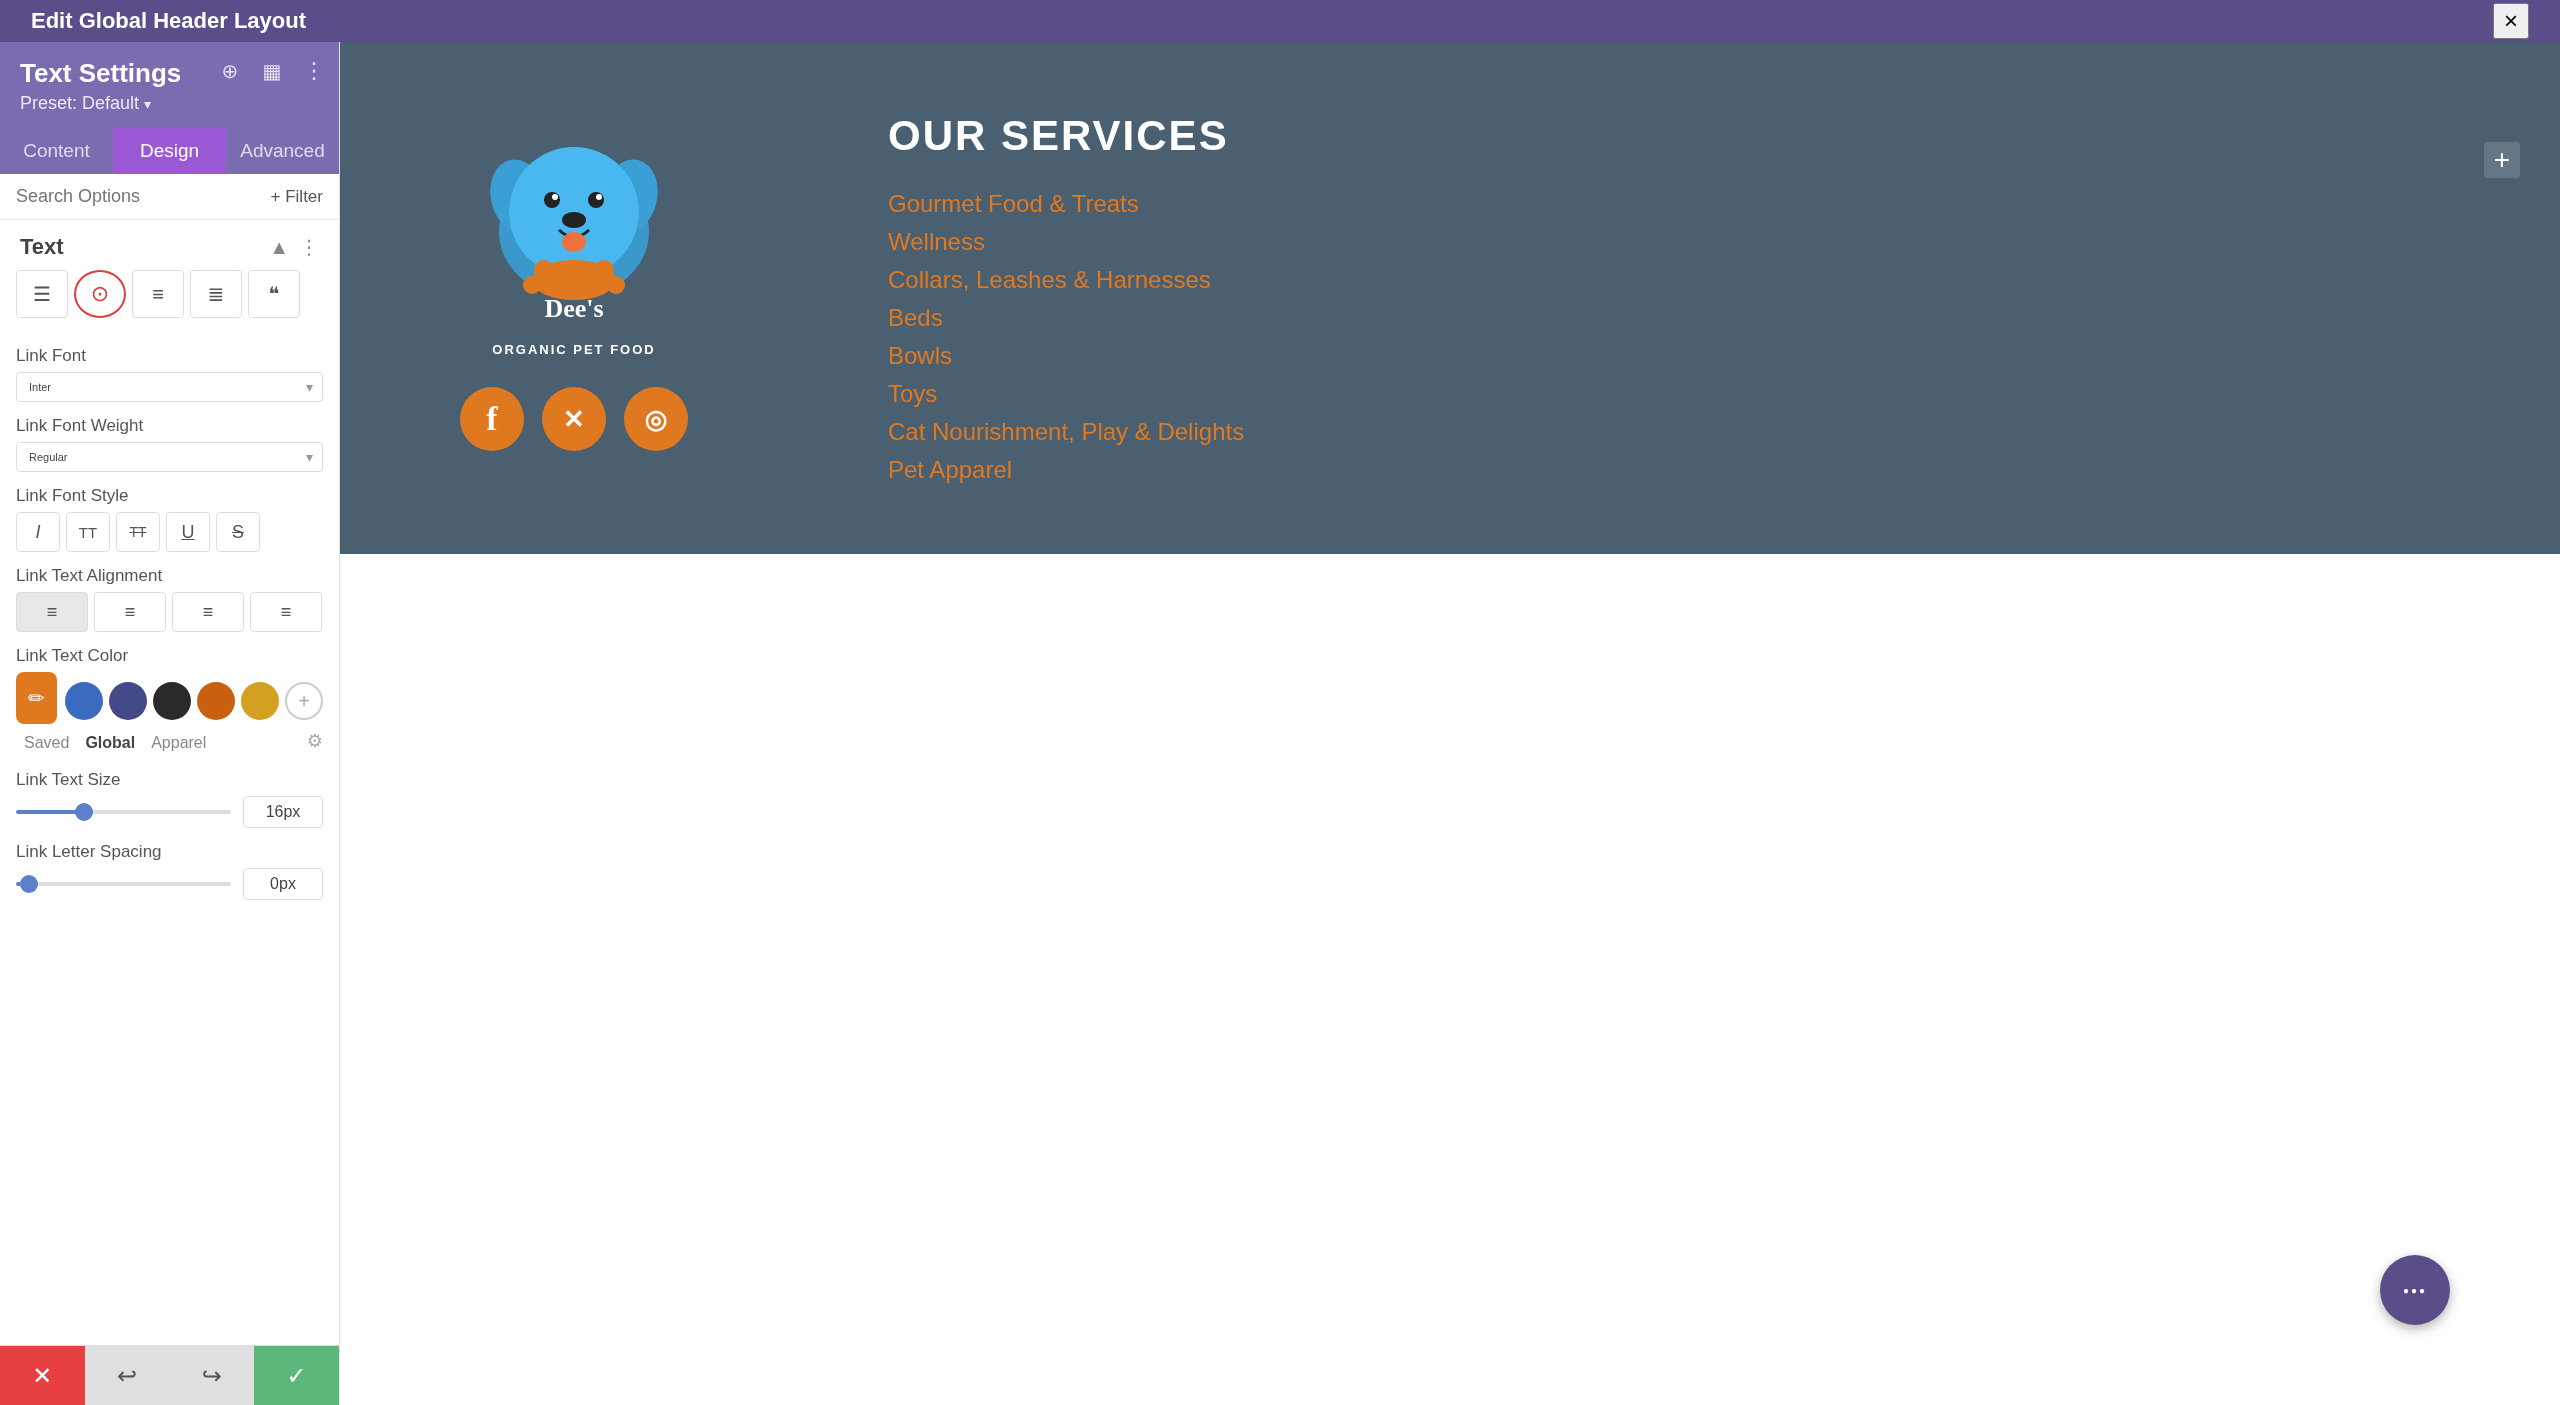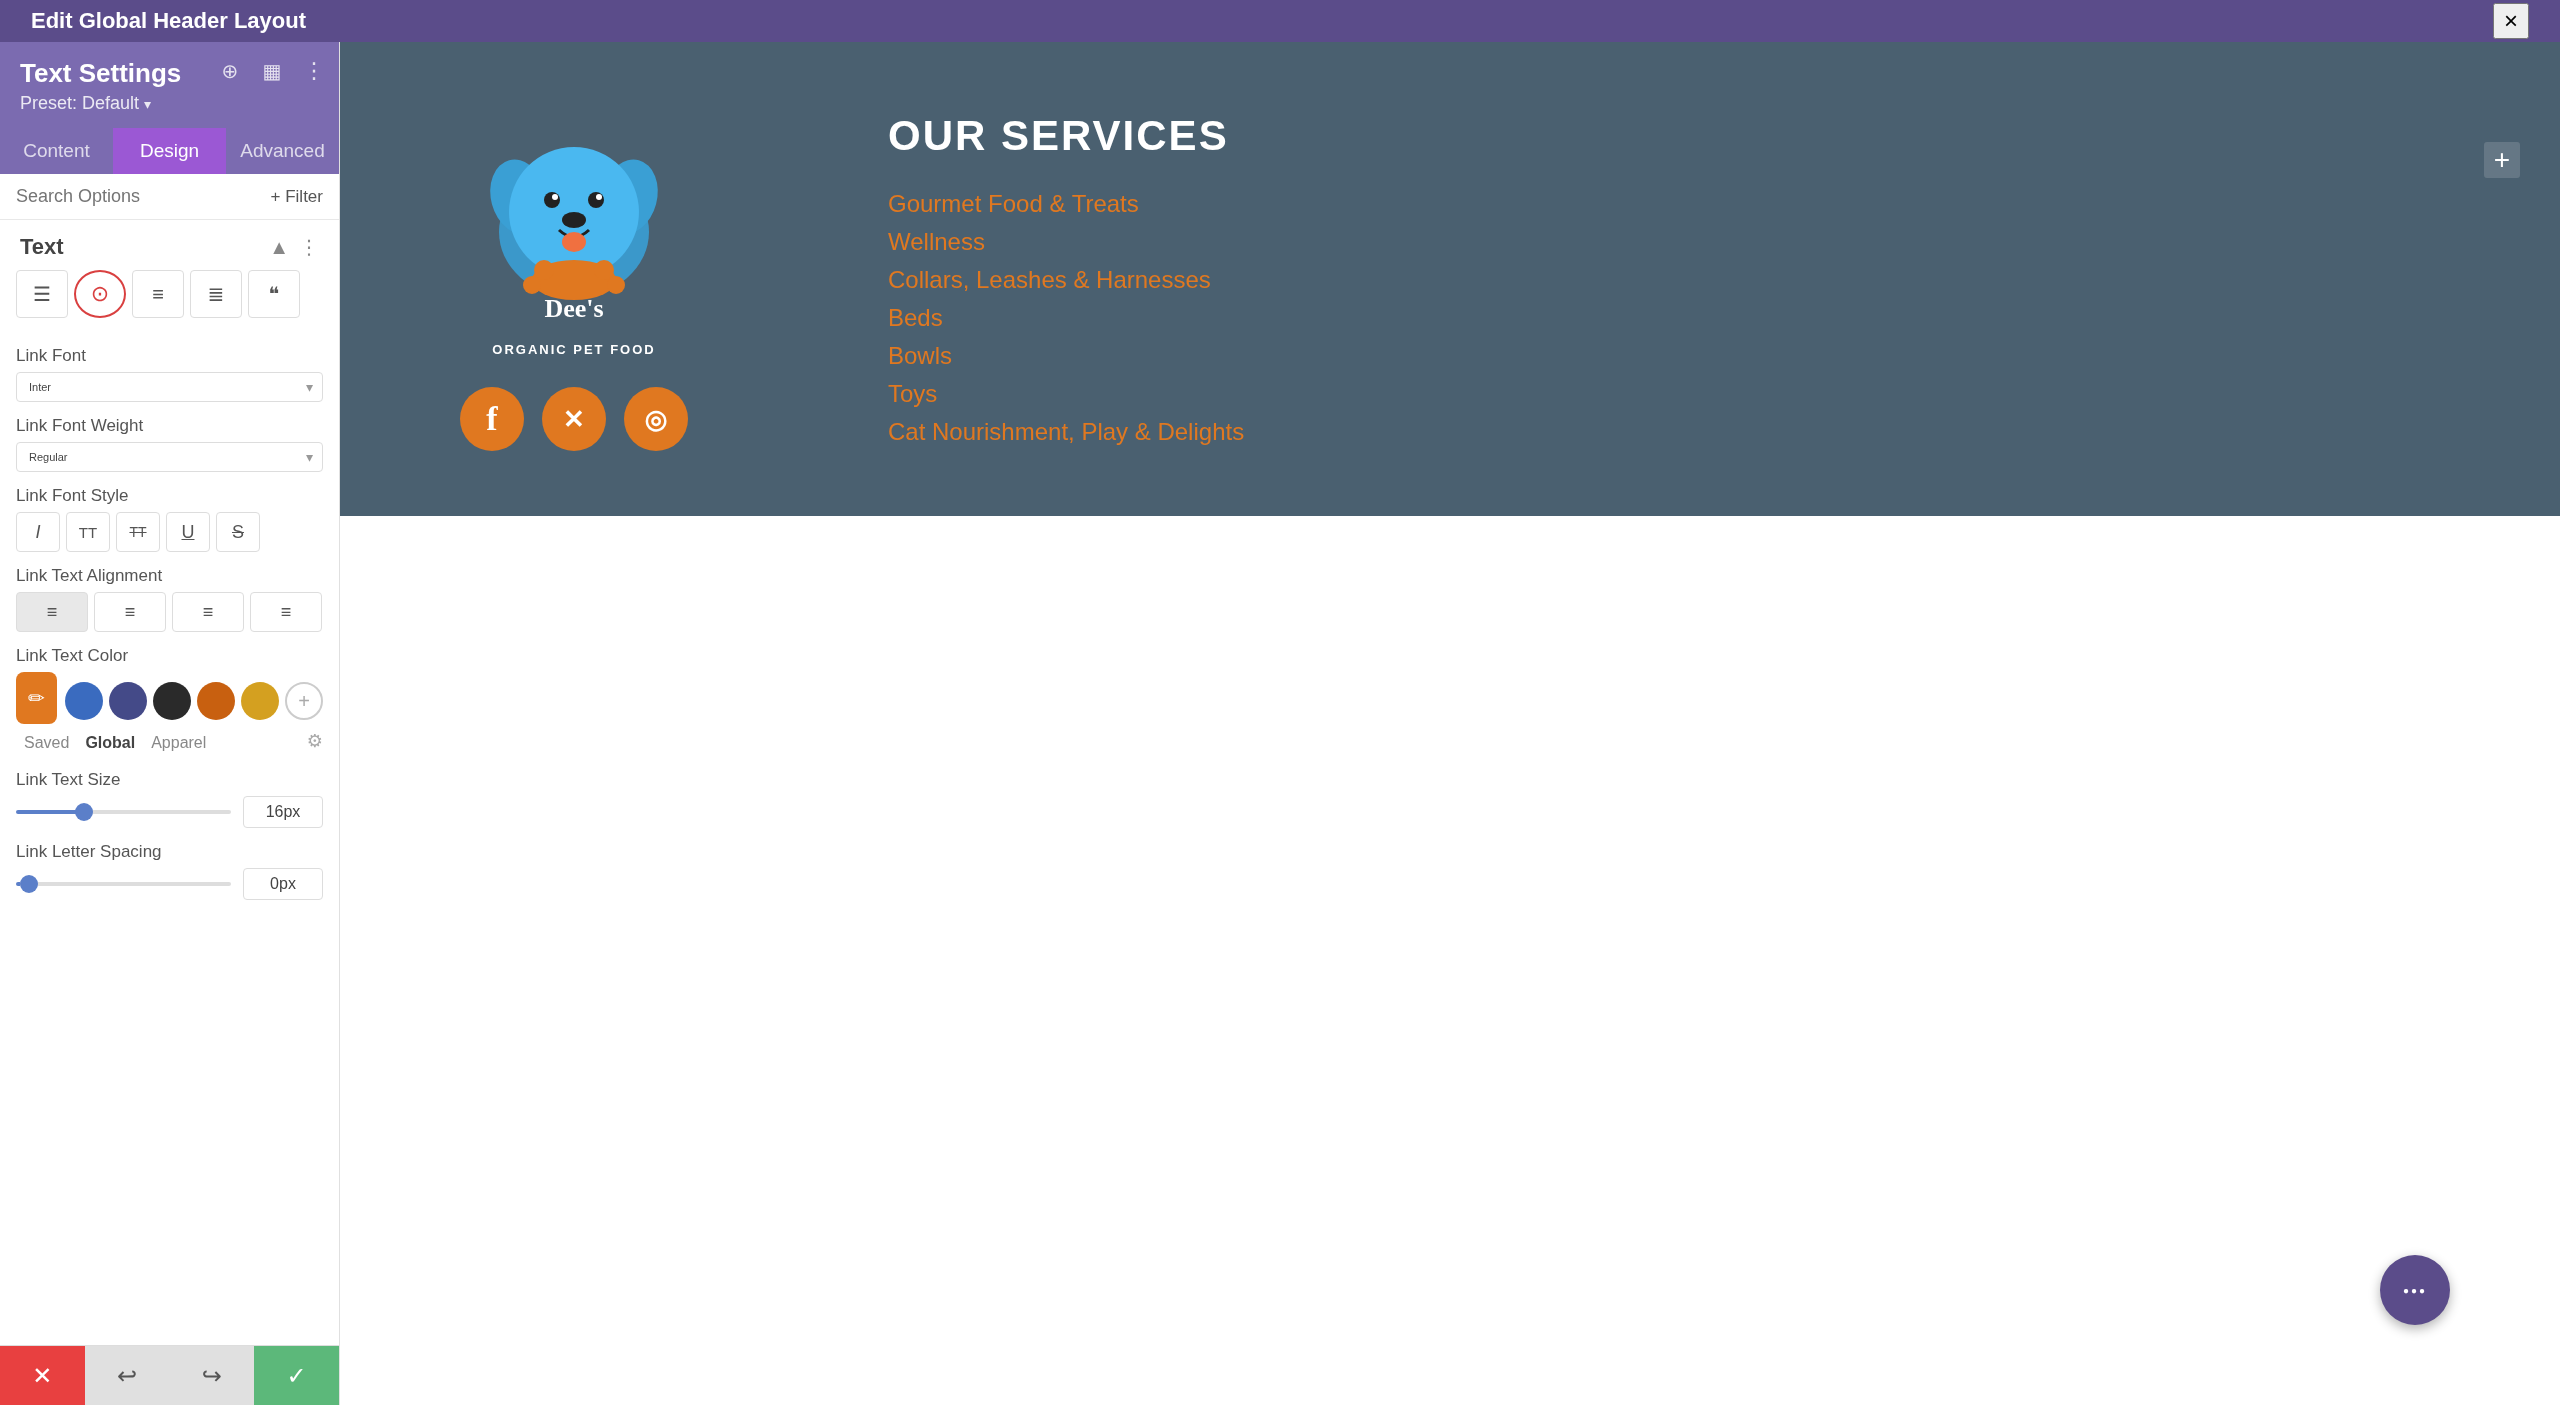--- a/index.html
+++ b/index.html
@@ -657,20 +657,21 @@
         <div class="services-section">
           <div class="services-title">our services</div>
           <ul class="services-list">
             <li>Gourmet Food &amp; Treats</li>
             <li>Wellness</li>
             <li>Collars, Leashes &amp; Harnesses</li>
             <li>Beds</li>
             <li>Bowls</li>
             <li>Toys</li>
             <li>Cat Nourishment, Play &amp; Delights</li>
+            <li>Pet Apparel</li>
           </ul>
         </div>
 
         <button class="plus-btn">+</button>
 
       </div>
 
       <div class="white-area">
       </div>
     </div>

